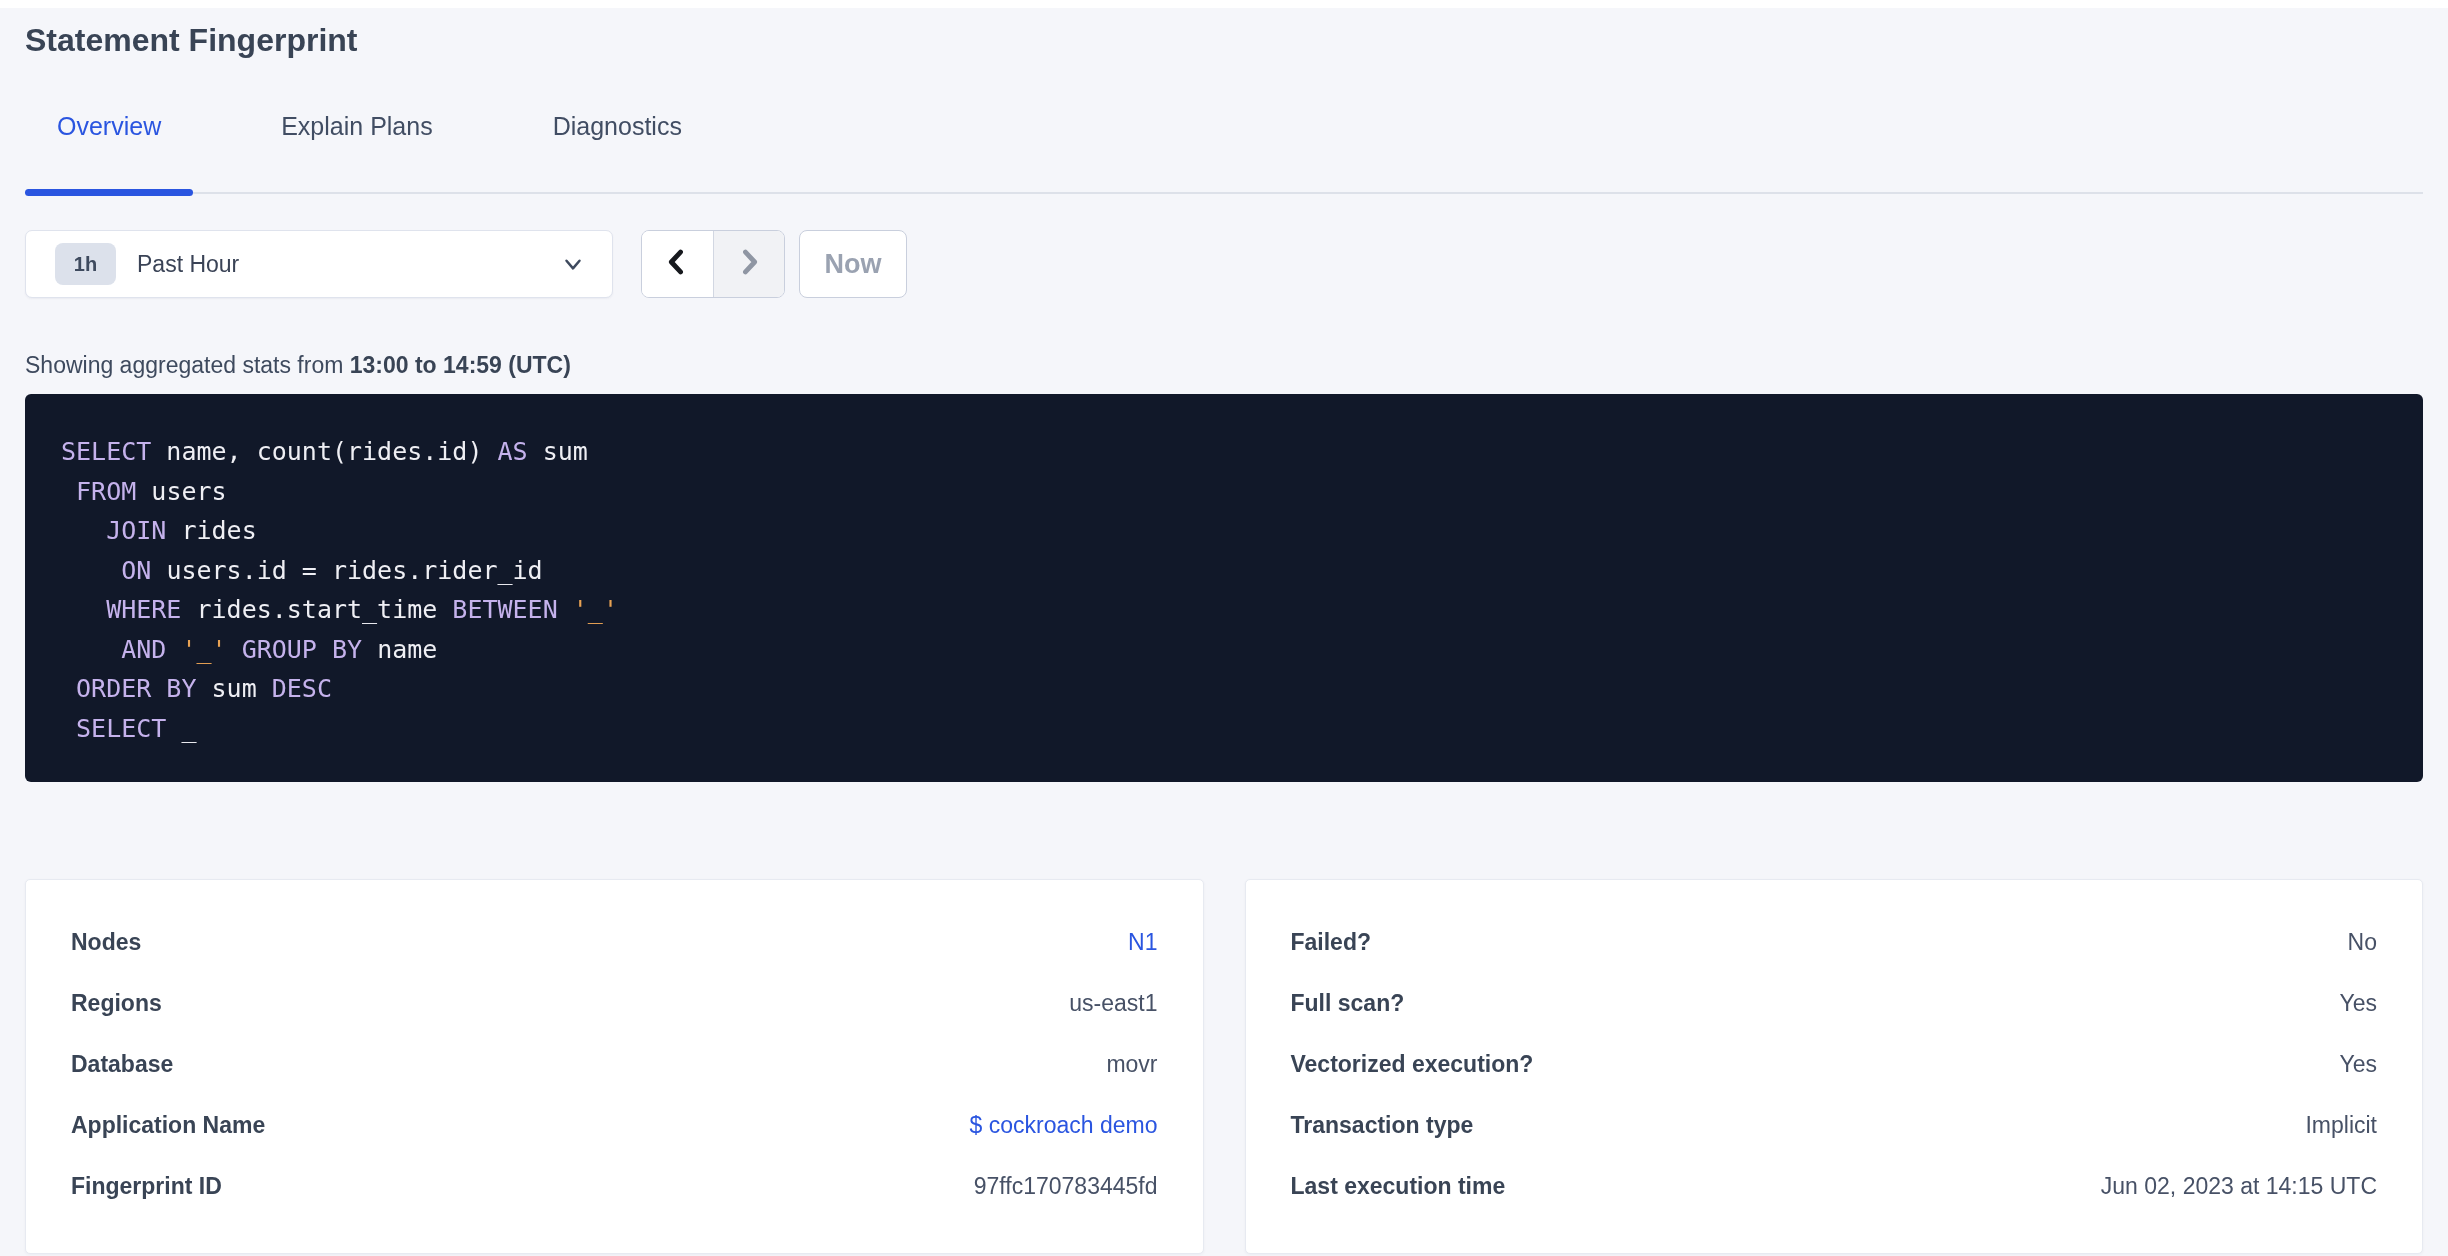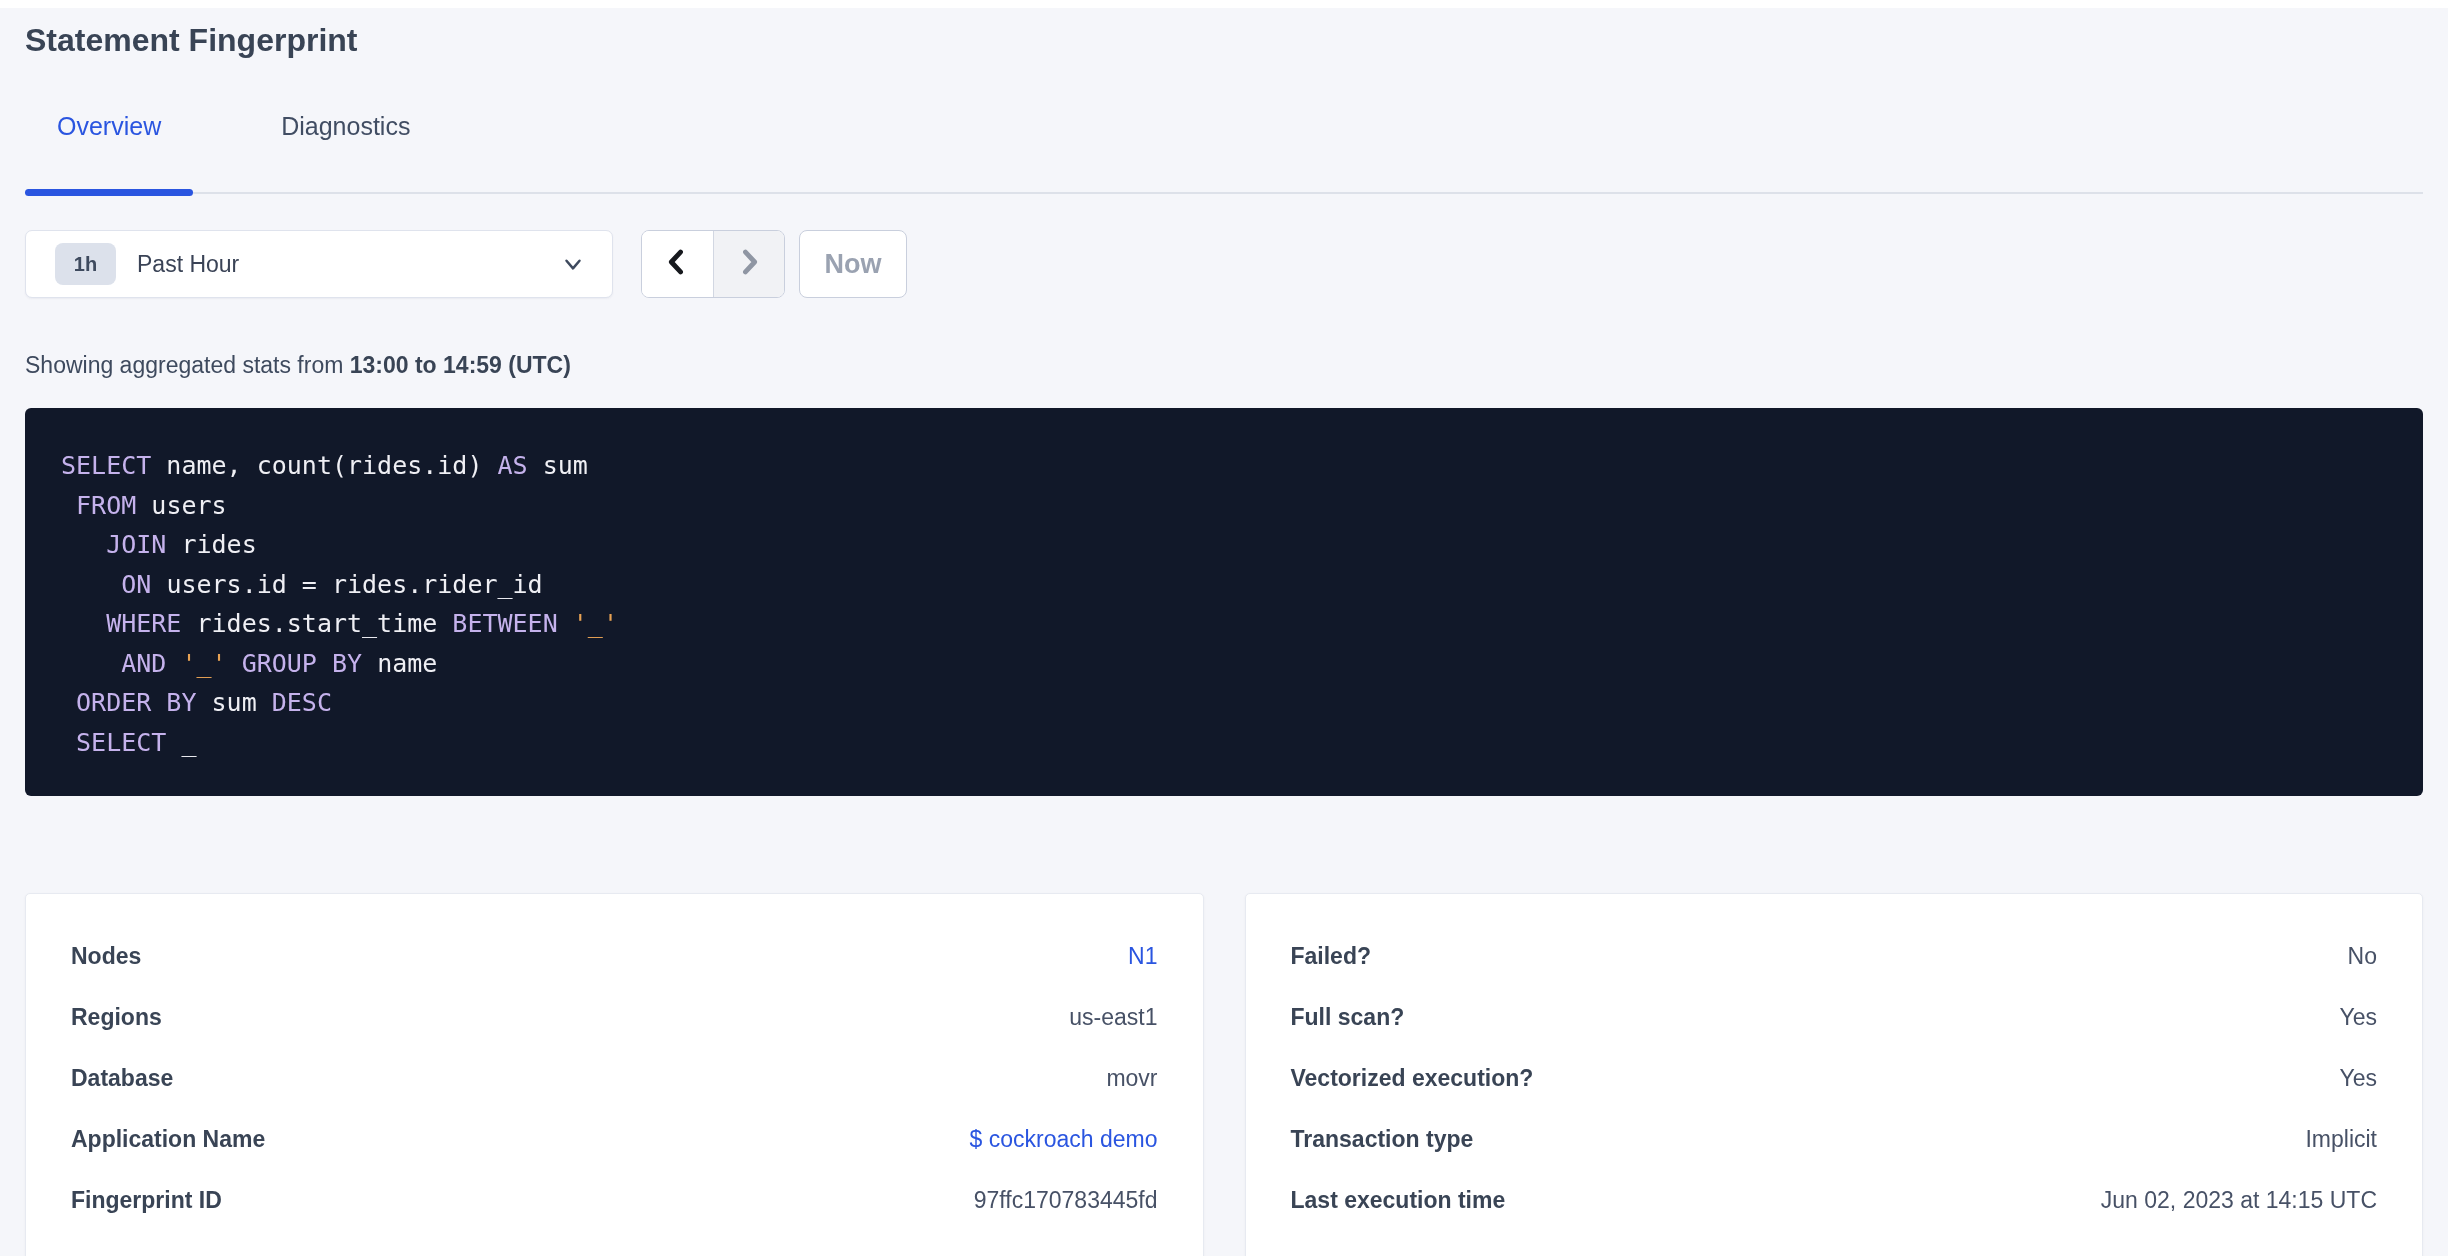--- a/index.html
+++ b/index.html
@@ -71,21 +71,21 @@
     display: flex; align-items: center; justify-content: center;
     font-size: 27px; font-weight: 700; color: #9AA2B1;
   }
 
   
   .stats-line { margin-top: 52px; font-size: 23px; line-height: 30px; color: #3E4A5E; }
   .stats-line .bold { font-weight: 700; color: #394455; }
 
   
   .sql-box {
-    margin-top: 28px;
+    margin-top: 14px;
     background: #111829;
     border-radius: 6px;
     padding: 38px 36px 34px;
   }
   .sql-code {
     font-family: "DejaVu Sans Mono", monospace;
     font-size: 25px; line-height: 39.5px;
     color: #EFEFF4;
   }
   .sql-line { white-space: pre; }
@@ -117,20 +117,24 @@
 <div class="top-strip"></div>
 
 <div class="page">
 
   <h1 class="page-title">Statement Fingerprint</h1>
 
   <div class="tabs">
     <div class="tab active">
       <span>Overview</span>
       <div class="tab-underline"></div>
+    </div>
+    <div class="tab">
+      <span>Explain Plans</span>
+      
     </div>
     <div class="tab">
       <span>Diagnostics</span>
       
     </div>
   </div>
 
   <div class="time-row">
     <div class="range-select">
       <span class="interval-badge">1h</span>

